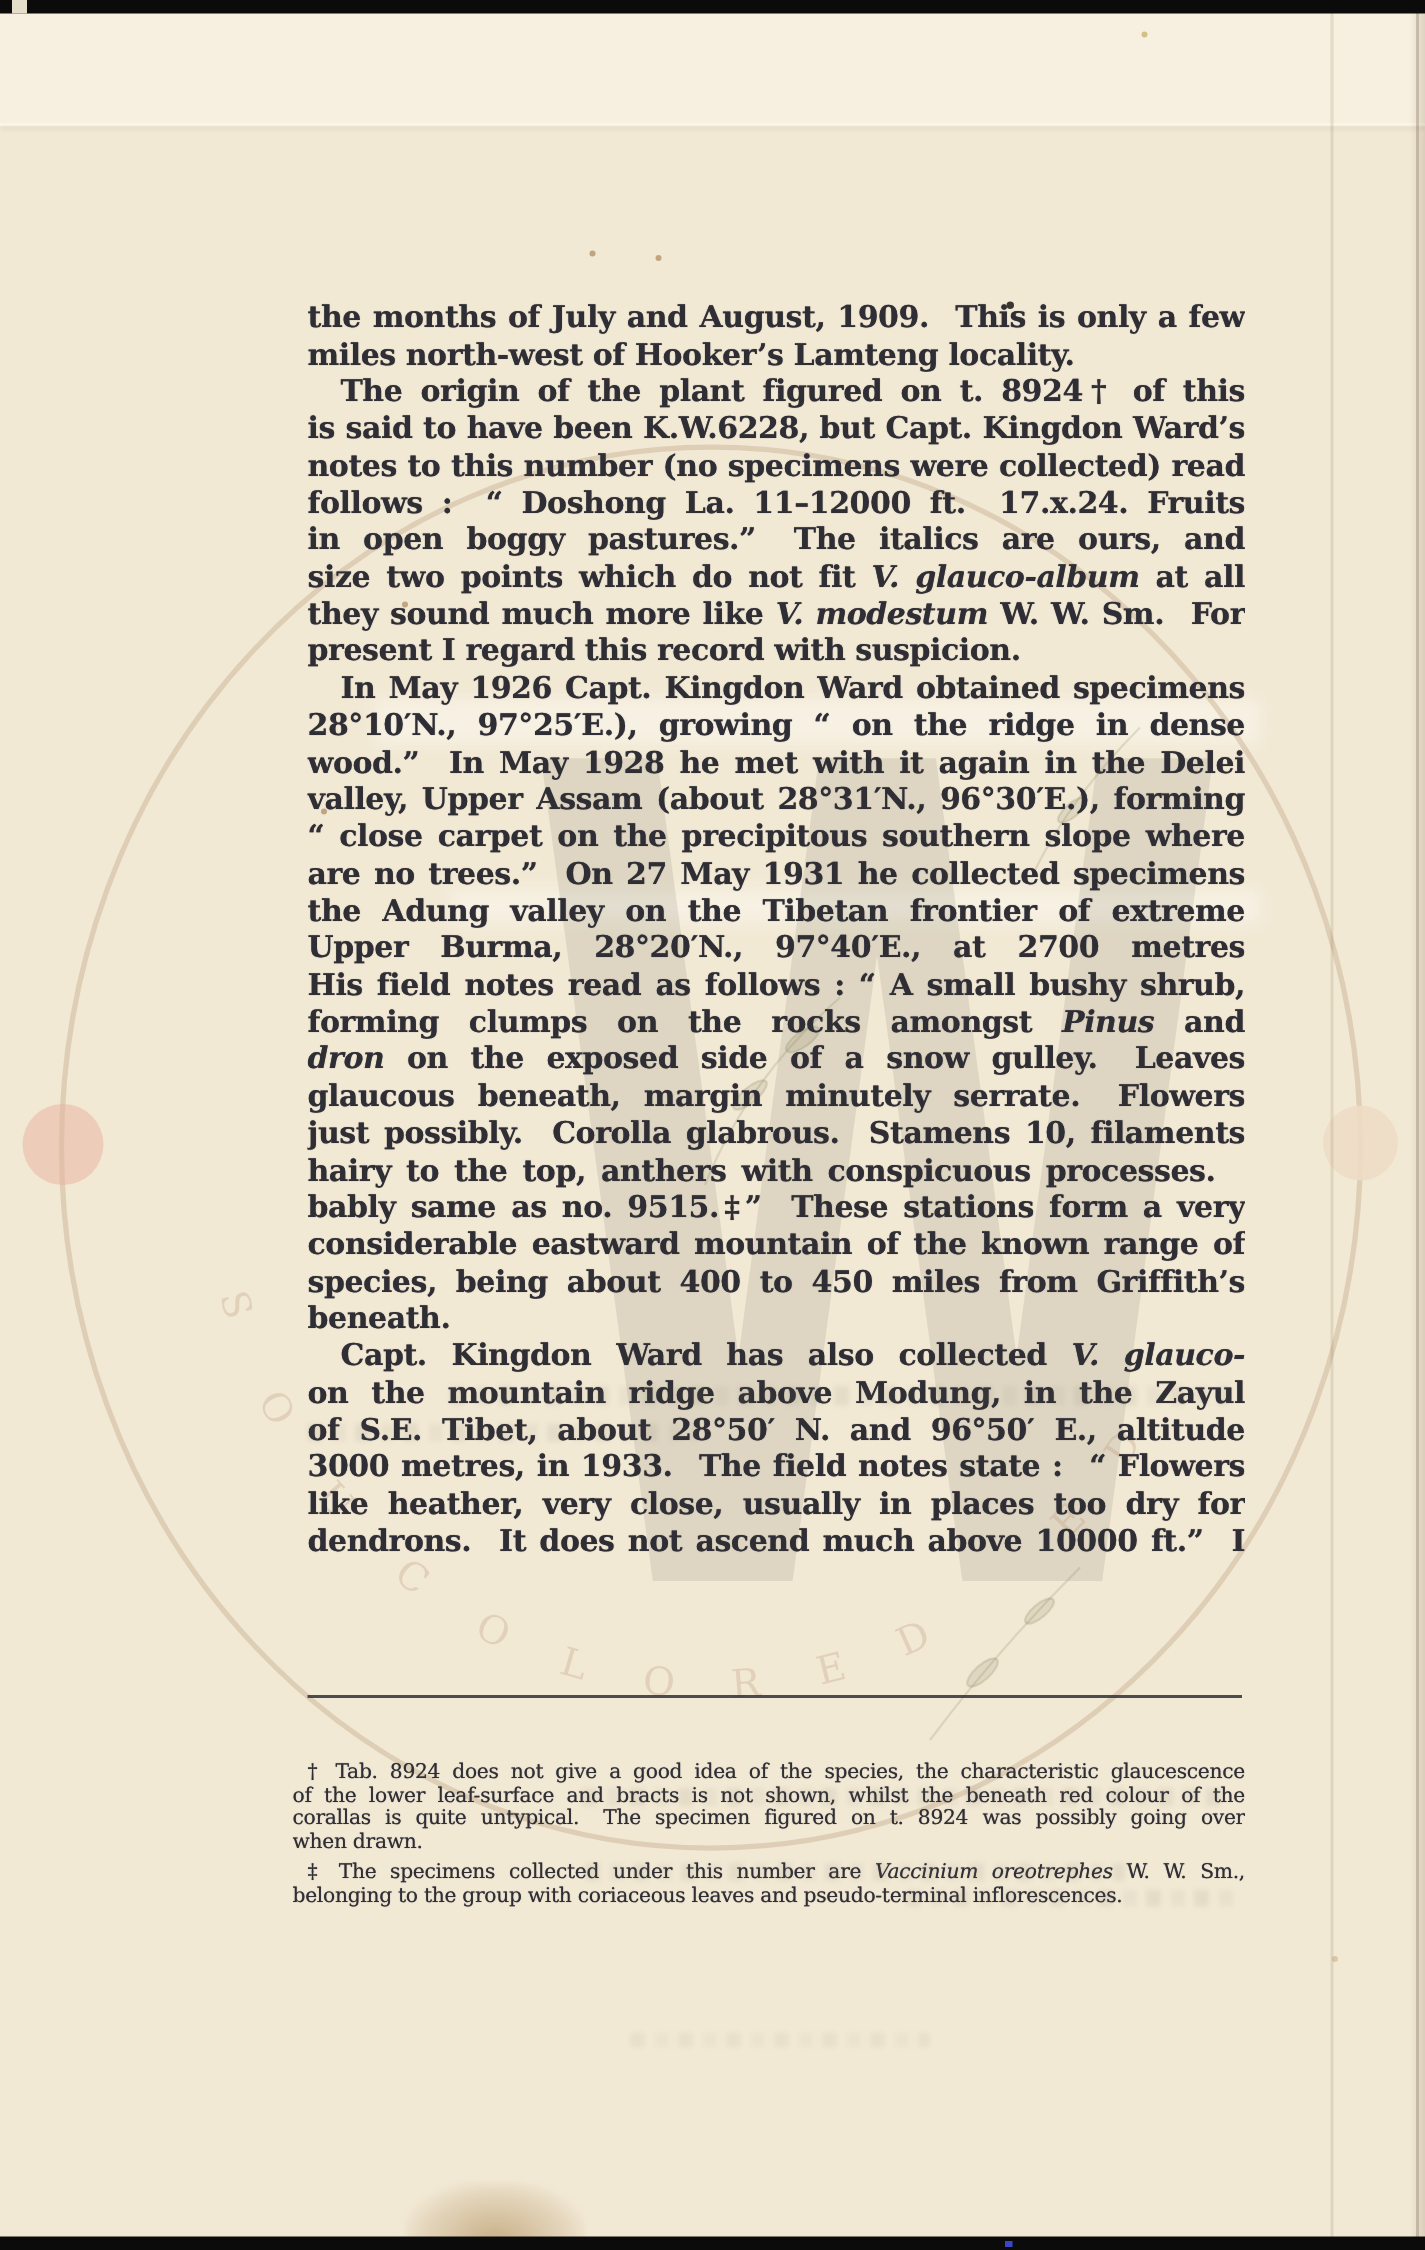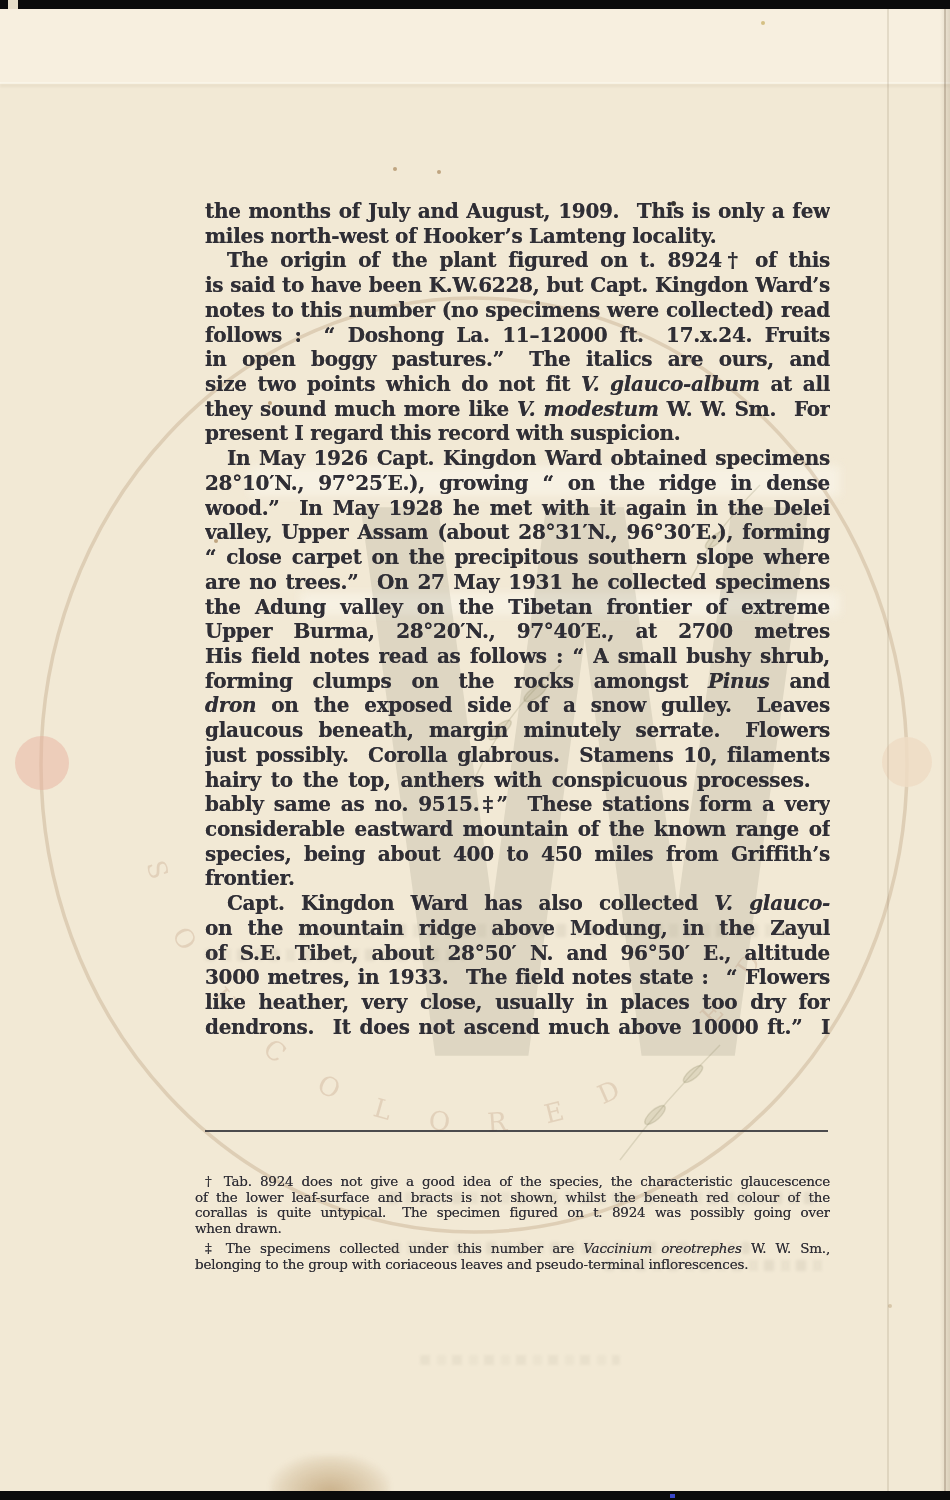--- a/index.html
+++ b/index.html
@@ -116,21 +116,21 @@
       <div class="tl"><span>Upper Burma, 28°20′N., 97°40′E., at 2700 metres altitude.</span></div>
       <div class="tl"><span>His field notes read as follows : “ A small bushy shrub,</span></div>
       <div class="tl"><span>forming clumps on the rocks amongst </span><span class="it">Pinus</span><span> and </span><span class="it">Rhododen-</span></div>
       <div class="tl"><span class="it">dron</span><span> on the exposed side of a snow gulley.  Leaves extension,</span></div>
       <div class="tl"><span>glaucous beneath, margin minutely serrate.  Flowers pink,</span></div>
       <div class="tl"><span>just possibly.  Corolla glabrous.  Stamens 10, filaments</span></div>
       <div class="tl"><span>hairy to the top, anthers with conspicuous processes.  Pro-</span></div>
       <div class="tl"><span>bably same as no. 9515.‡”  These stations form a very</span></div>
       <div class="tl"><span>considerable eastward mountain of the known range of the</span></div>
       <div class="tl"><span>species, being about 400 to 450 miles from Griffith’s Bhutan</span></div>
-      <div class="tl nj"><span>frontier.</span></div>
+      <div class="tl nj"><span>beneath.</span></div>
       <div class="tl" style="text-indent: 22px;"><span>Capt. Kingdon Ward has also collected </span><span class="it">V. glauco-album</span></div>
       <div class="tl"><span>on the mountain ridge above Modung, in the Zayul district</span></div>
       <div class="tl"><span>of S.E. Tibet, about 28°50′ N. and 96°50′ E., altitude 2700–</span></div>
       <div class="tl"><span>3000 metres, in 1933.  The field notes state :  “ Flowers pink,</span></div>
       <div class="tl"><span>like heather, very close, usually in places too dry for Rhodo-</span></div>
       <div class="tl"><span>dendrons.  It does not ascend much above 10000 ft.”  I</span></div>
     </div>
 
   <div class="frule"></div>
   <div id="footnote-lines" class="textcol">

